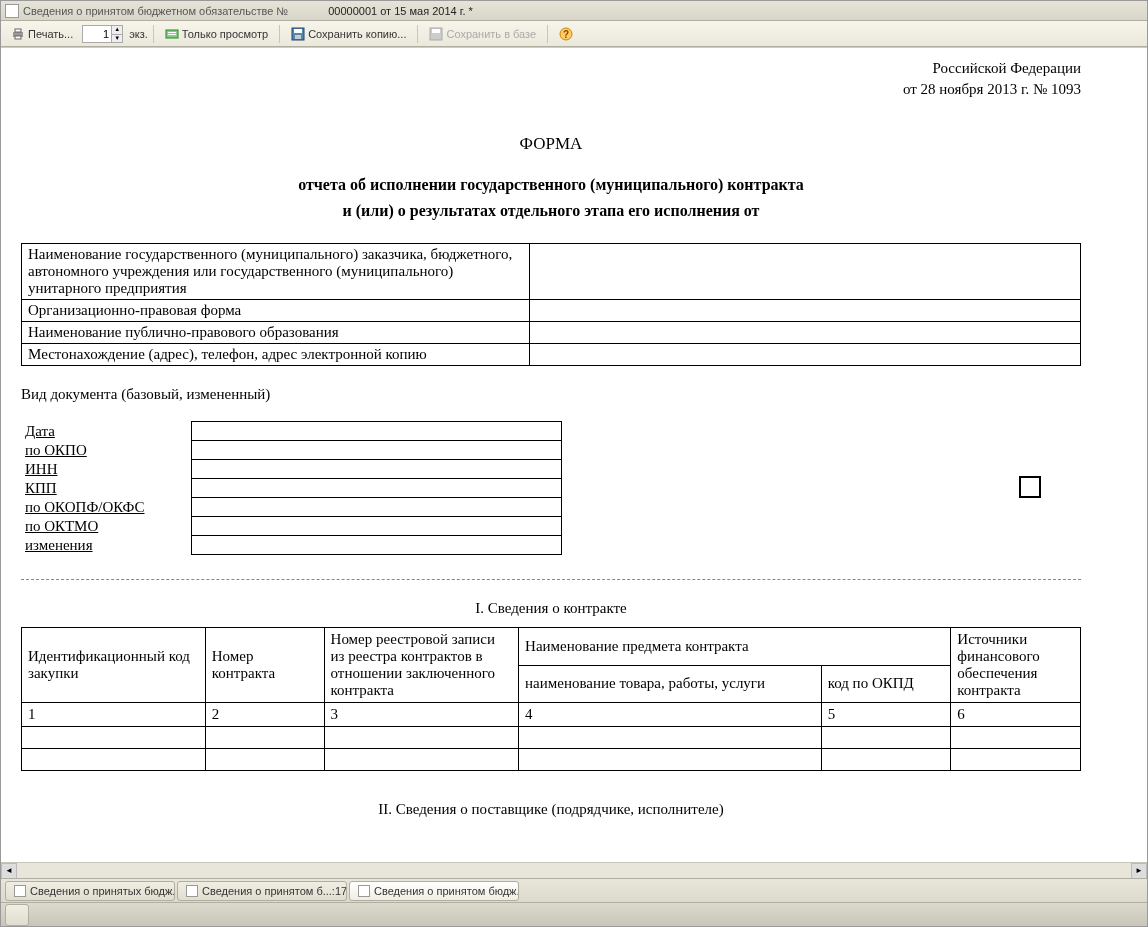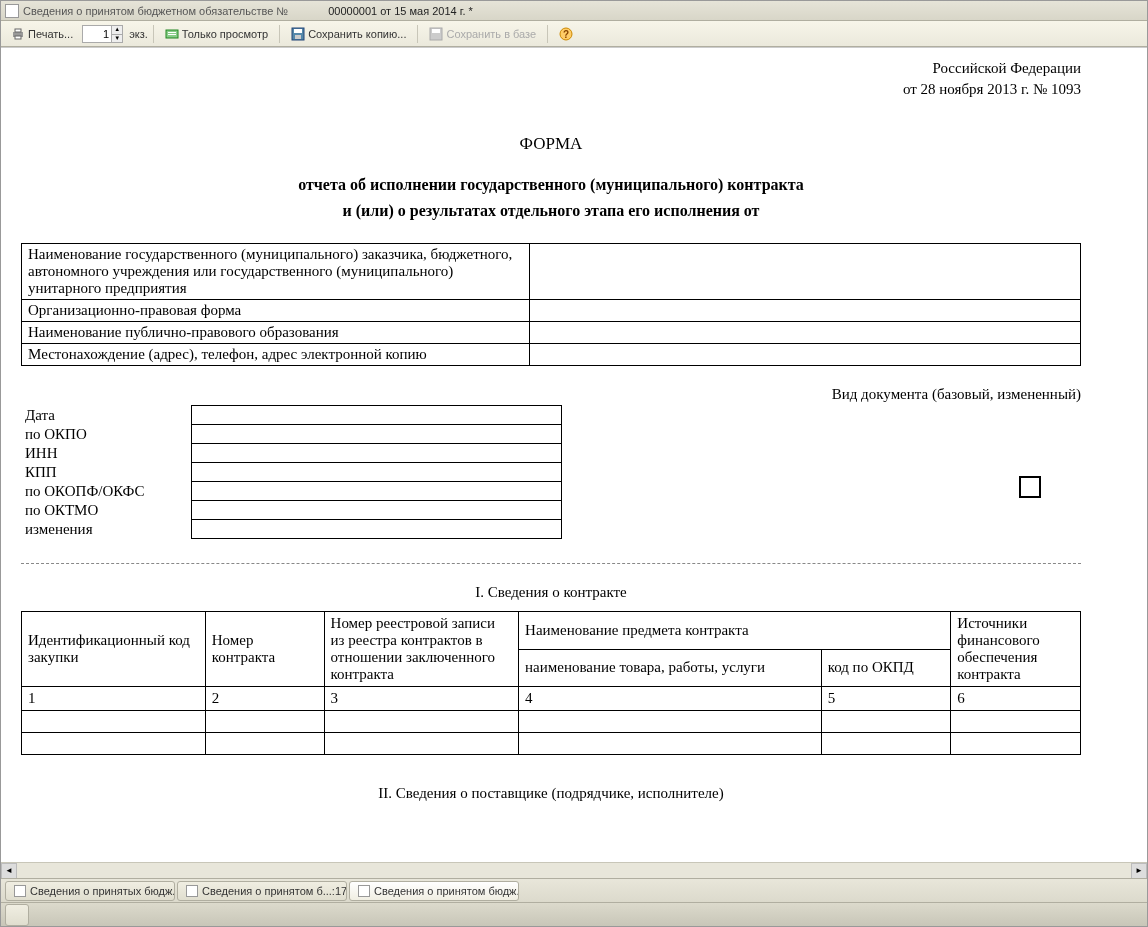--- a/index.html
+++ b/index.html
@@ -144,26 +144,26 @@
     width: 100%;
     margin-bottom: 20px;
   }
   table.form-table td {
     border: 1px solid #000;
     padding: 2px 6px;
     vertical-align: top;
     font-size: 15px;
   }
   .doc-type-label {
-    margin-bottom: 2px;
-    text-align: right;
+    margin-bottom: 18px;
   }
   table.small-table {
     border-collapse: collapse;
     margin-bottom: 24px;
+    text-decoration: underline;
   }
   table.small-table td {
     padding: 1px 4px;
     font-size: 15px;
     vertical-align: middle;
   }
   table.small-table td.val-cell {
     border: 1px solid #000;
     width: 370px;
     height: 18px;

